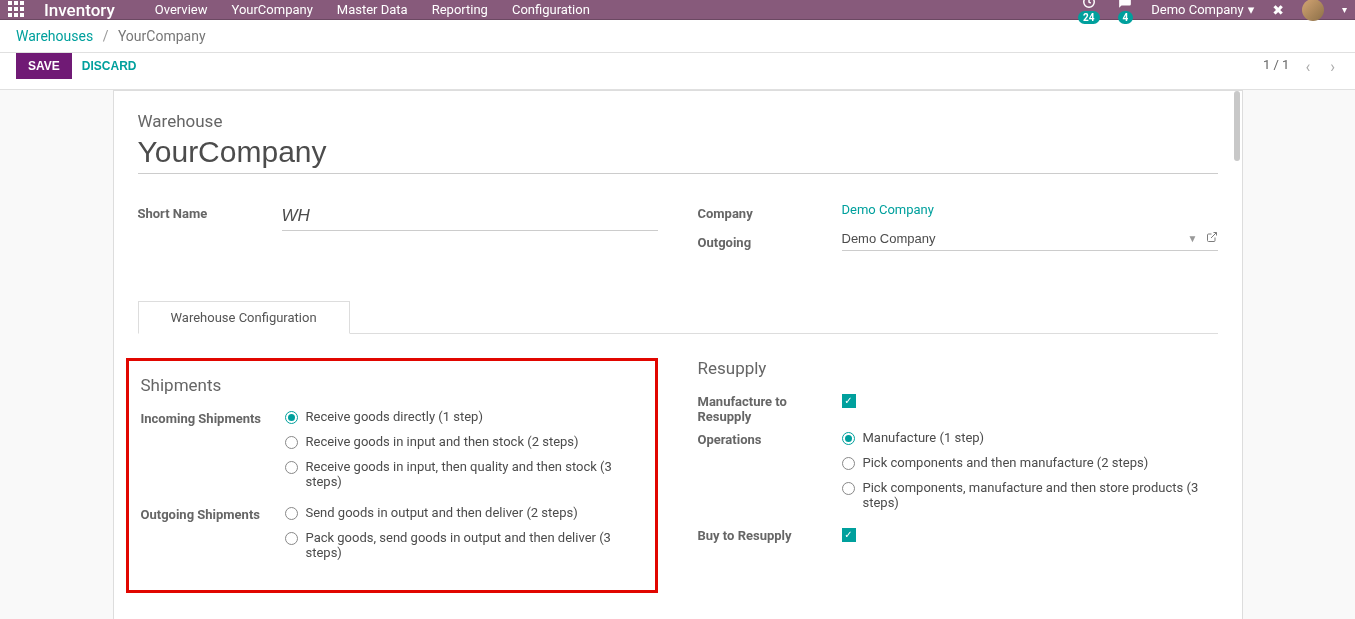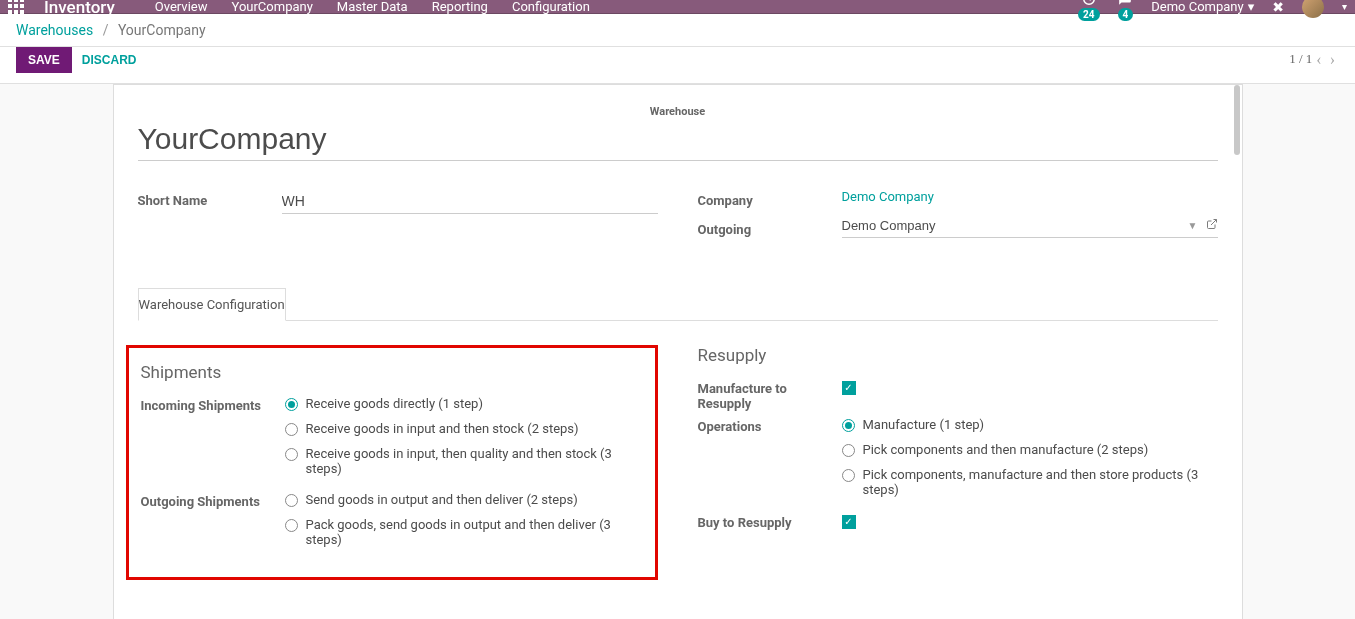--- a/index.html
+++ b/index.html
@@ -1,18 +1,18 @@
 <!DOCTYPE html>
 <html><head>
 <meta charset="utf-8">
 <style>
   * { box-sizing: border-box; margin: 0; padding: 0; }
   body { font-family: -apple-system, BlinkMacSystemFont, "Segoe UI", Roboto, "Helvetica Neue", Arial, sans-serif; font-size: 13px; color: #4c4c4c; background: #fff; }
   
-  .topbar { background: #875a7b; color: #fff; height: 14px; display: flex; align-items: center; padding: 0 8px; border-bottom: 1px solid #6b4862; }
+  .topbar { background: #875a7b; color: #fff; height: 20px; display: flex; align-items: center; padding: 0 8px; border-bottom: 1px solid #6b4862; }
   .apps-icon { width: 18px; height: 18px; display: grid; grid-template-columns: repeat(3,4px); grid-template-rows: repeat(3,4px); gap: 2px; margin-right: 18px; cursor: pointer; }
   .apps-icon span { background: #fff; }
   .app-title { font-size: 17px; font-weight: 500; margin-right: 40px; }
   .nav-menu { display: flex; gap: 24px; flex: 1; }
   .nav-menu a { color: #fff; text-decoration: none; font-size: 13px; cursor: pointer; }
   .right-icons { display: flex; align-items: center; gap: 18px; }
   .icon-badge { position: relative; display: flex; align-items: center; gap: 2px; cursor: pointer; flex-direction: column; }
   .badge { background: #00a09d; border-radius: 8px; font-size: 10px; padding: 1px 5px; font-weight: bold; }
   .company-sel { display: flex; align-items: center; gap: 4px; font-size: 13px; cursor: pointer; }
   .wrench { font-size: 14px; cursor: pointer; }
@@ -20,42 +20,42 @@
   
   .controlbar { display: flex; align-items: center; padding: 8px 16px; border-bottom: 1px solid #e0e0e0; }
   .breadcrumb { font-size: 14px; flex: 1; }
   .breadcrumb a { color: #00a09d; text-decoration: none; cursor: pointer; }
   .breadcrumb .sep { color: #999; margin: 0 6px; }
   .breadcrumb .current { color: #777; }
   
   .actionbar { display: flex; align-items: center; padding: 0 16px 10px; border-bottom: 1px solid #e0e0e0; }
   .btn-save { background: #701a75; color: #fff; border: none; padding: 6px 12px; font-size: 12px; font-weight: bold; cursor: pointer; margin-right: 10px; }
   .btn-discard { background: none; border: none; color: #00a09d; font-size: 12px; font-weight: bold; cursor: pointer; }
-  .pager { margin-left: auto; display: flex; gap: 0; color: #666; font-family: Liberation Serif, serif; }
+  .pager { margin-left: auto; display: flex; gap: 12px; color: #666; }
   .pager .arrow { font-size: 16px; color: #aaa; cursor: pointer; padding: 0 4px; }
   
   .sheet-container { background: #f9f9f9; padding: 0; display: flex; justify-content: center; }
   .sheet { background: #fff; width: 1130px; border: 1px solid #ddd; padding: 20px 24px 40px; position: relative; }
   
-  .field-label-small { font-size: 11px; color: #666; font-weight: bold; margin-bottom: 2px; text-align: center; }
+  .field-label-small { font-size: 17px; color: #666; font-weight: normal; margin-bottom: 2px; }
   .title-input { font-size: 30px; font-weight: 400; color: #4c4c4c; border: none; border-bottom: 1px solid #ccc; width: 100%; padding: 2px 0 4px; outline: none; }
   
   .form-grid { display: flex; gap: 40px; margin-top: 28px; }
   .col { flex: 1; }
   .frow { display: flex; align-items: flex-start; margin-bottom: 10px; }
   .flabel { width: 144px; font-size: 13px; font-weight: bold; color: #666; padding-top: 4px; }
   .fvalue { flex: 1; }
-  .text-input { width: 100%; border: none; border-bottom: 1px solid #ccc; padding: 4px 0; font-size: 14px; outline: none; color: #4c4c4c; }
+  .text-input { width: 100%; border: none; border-bottom: 1px solid #ccc; padding: 4px 0; font-size: 17px; outline: none; color: #4c4c4c; font-style: italic; }
   .link-val { color: #00a09d; font-size: 13px; cursor: pointer; }
   .addr-row { display: flex; align-items: center; border-bottom: 1px solid #ccc; padding-bottom: 4px; }
   .addr-row input { border: none; flex: 1; font-size: 13px; outline: none; color: #4c4c4c; }
   .ext-link { color: #7c7c7c; font-size: 12px; cursor: pointer; margin-left: 8px; }
   
   .tabs { margin-top: 40px; border-bottom: 1px solid #ddd; }
-  .tab { display: inline-block; padding: 8px 0; border: 1px solid #ddd; border-bottom: 1px solid #fff; margin-bottom: -1px; background: #fff; font-size: 13px; color: #555; cursor: pointer; }
+  .tab { display: inline-block; padding: 8px 32px; border: 1px solid #ddd; border-bottom: 1px solid #fff; margin-bottom: -1px; background: #fff; font-size: 13px; color: #555; cursor: pointer; }
   
   .tab-content { display: flex; gap: 40px; padding-top: 24px; }
   .section { flex: 1; }
   .section-title { font-size: 17px; color: #666; font-weight: 400; margin-bottom: 14px; }
   
   .highlight-box { border: 3px solid #e10600; padding: 14px 10px 14px 0; margin-left: -12px; padding-left: 12px; }
   
   .opt-row { display: flex; align-items: flex-start; margin-bottom: 6px; }
   .opt-label { width: 144px; font-size: 13px; font-weight: bold; color: #666; padding-top: 2px; }
   .opt-values { flex: 1; }

